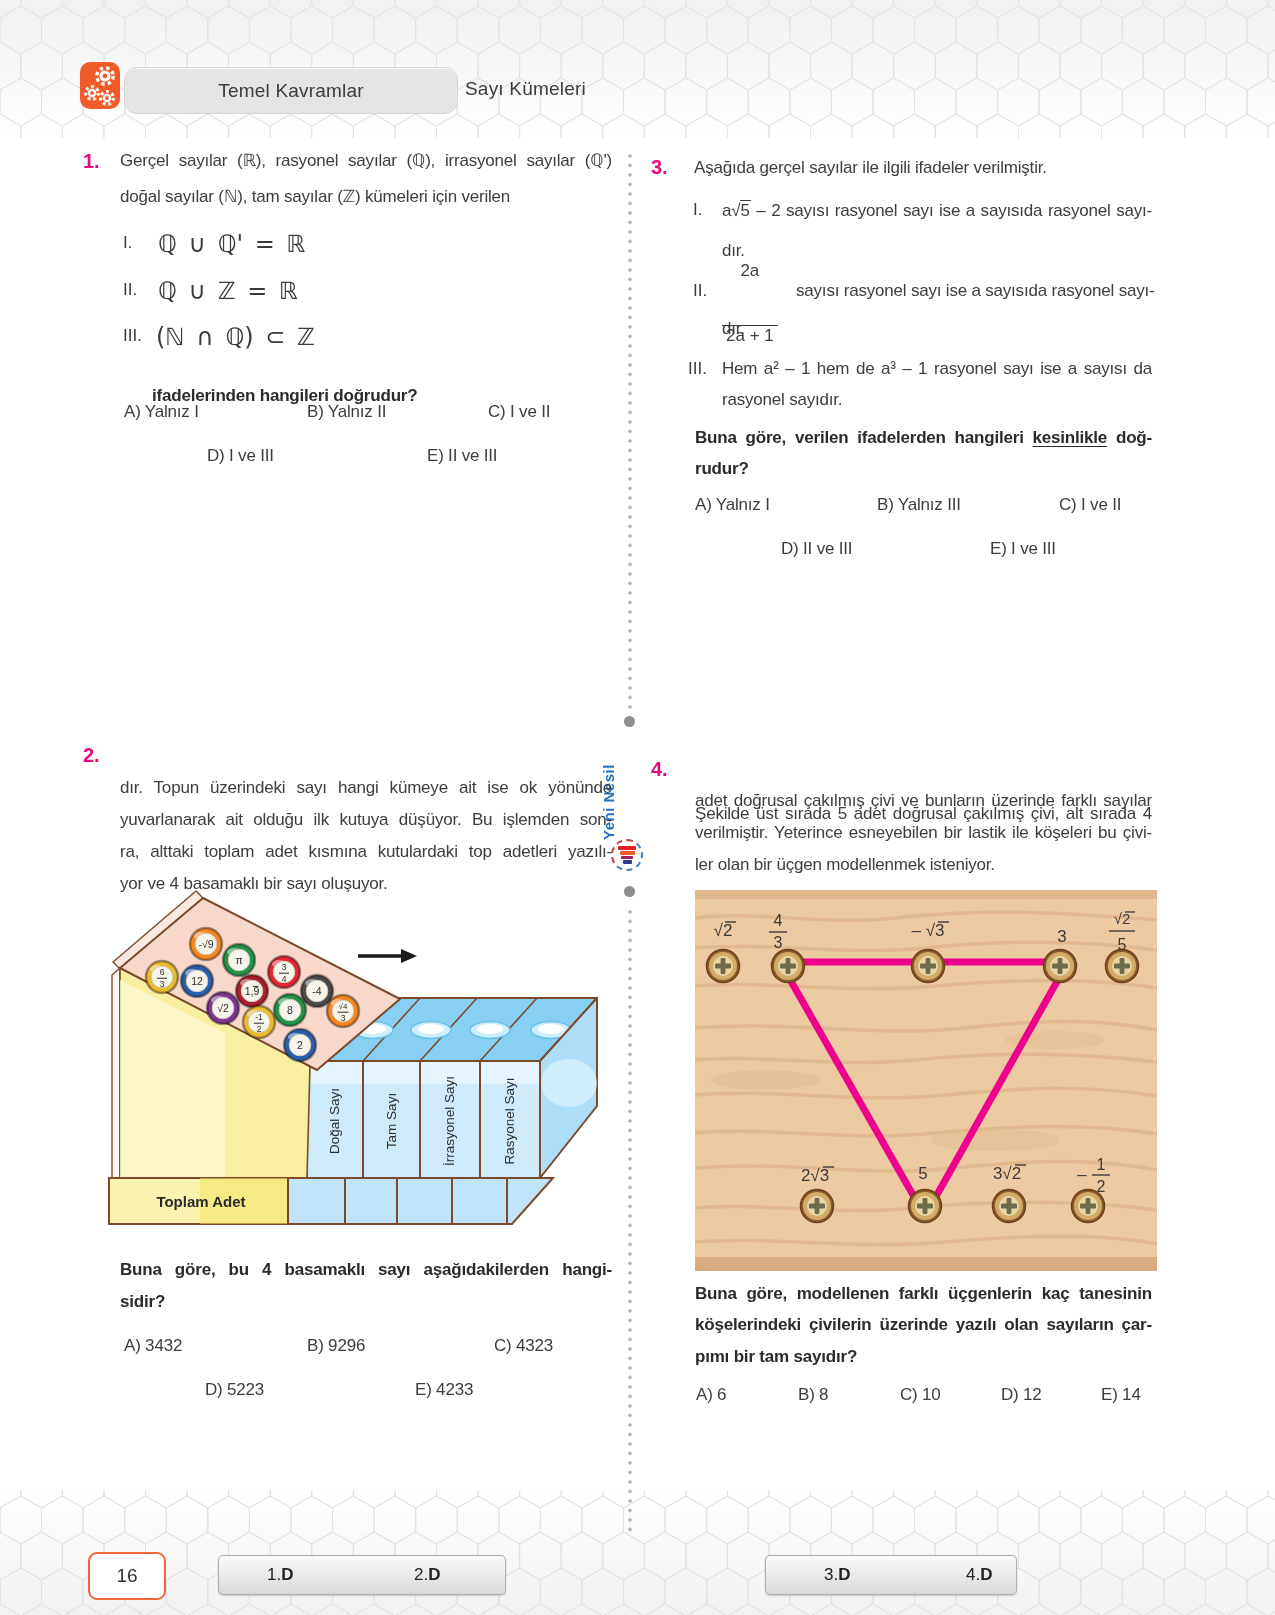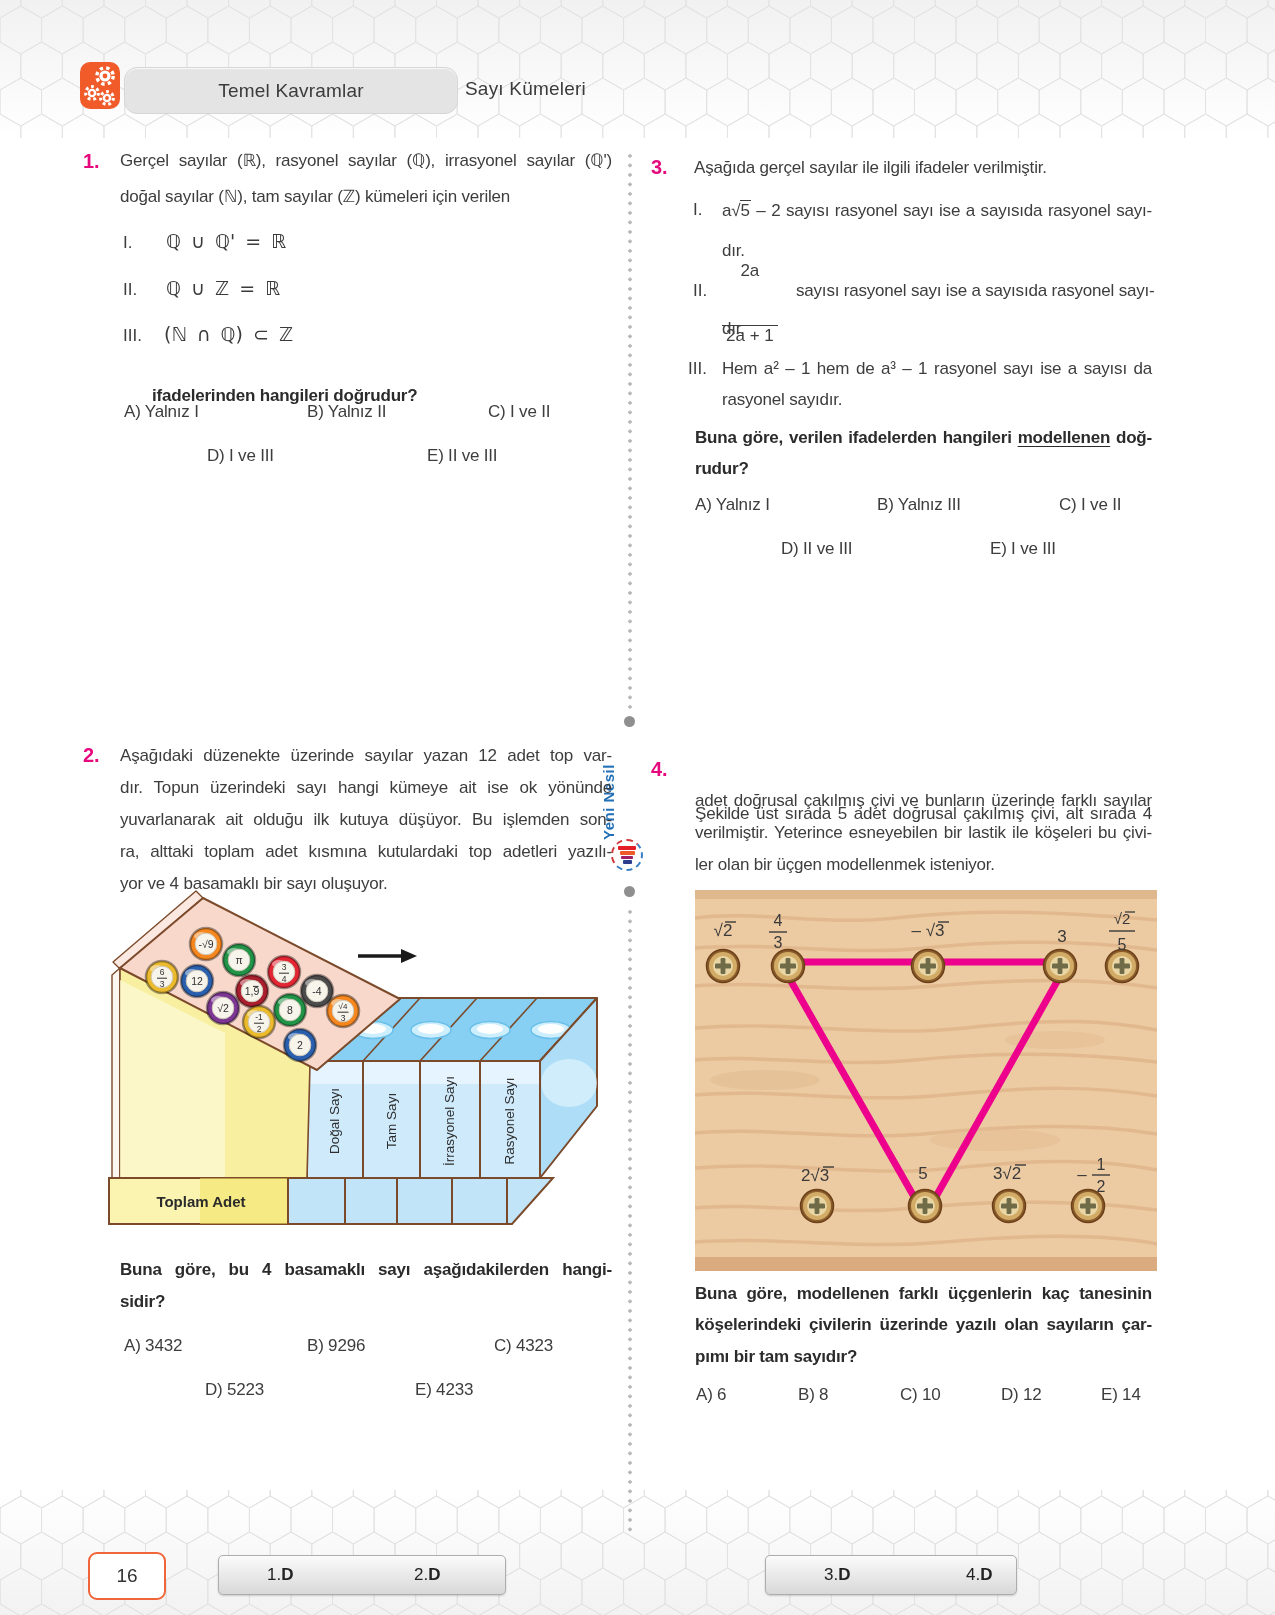--- a/index.html
+++ b/index.html
@@ -6,21 +6,21 @@
   #page{position:relative;width:1275px;height:1615px;background:#ffffff;overflow:hidden;
         font-family:"Liberation Sans","DejaVu Sans",sans-serif;color:#3d3d3d;}
   .abs{position:absolute;}
   .hexband{position:absolute;left:0;width:1275px;}
   .qnum{position:absolute;font-size:20px;font-weight:bold;color:#e6097e;}
   .bt{position:absolute;font-size:17px;letter-spacing:-0.2px;color:#3d3d3d;white-space:nowrap;}
   .jl{text-align:justify;text-align-last:justify;}
   .bold{font-weight:bold;color:#2b2b2b;}
   .opt{position:absolute;font-size:17px;letter-spacing:-0.2px;color:#3d3d3d;white-space:nowrap;}
   .roman{position:absolute;font-size:17px;color:#3d3d3d;}
-  .setexpr{position:absolute;font-size:19px;color:#3a3a3a;font-family:"DejaVu Sans",sans-serif;word-spacing:4px;margin-left:8px;}
+  .setexpr{position:absolute;font-size:24px;color:#3a3a3a;font-family:"DejaVu Sans",sans-serif;word-spacing:4px;}
   .radarg{border-top:1.6px solid #3d3d3d;display:inline-block;line-height:1.05;padding:1px 1px 0 0;}
   .frac{display:inline-flex;flex-direction:column;align-items:center;vertical-align:middle;line-height:1.1;gap:44px;}
   .frac .den{border-top:1.6px solid #3d3d3d;padding:1px 4px 0 4px;}
   .frac .num{padding:0 4px;}
   .u{text-decoration:underline;text-underline-offset:3px;}
   .dots{position:absolute;width:4px;background-image:radial-gradient(circle at 2px 4px,#b7b7b7 1.6px,rgba(0,0,0,0) 1.9px);background-size:4px 9.5px;background-repeat:repeat-y;}
   .bigdot{position:absolute;width:11px;height:11px;border-radius:50%;background:#8f8f8f;}
   .unitbar{position:absolute;left:124px;top:67px;width:332px;height:45px;background:#e4e4e4;border:1px solid #d6d6d6;
            border-radius:13px;box-shadow:inset 0 1px 1px #fafafa;display:flex;align-items:center;justify-content:center;
            font-size:19px;color:#3b3b3b;letter-spacing:0.2px;}
@@ -117,33 +117,32 @@
   </div>
   <div class="bt jl" style="left:796px;top:281px;width:356px;">sayısı rasyonel sayı ise a sayısıda rasyonel sayı-</div>
   <div class="bt" style="left:722px;top:319px;">dır.</div>
 
   <div class="roman" style="left:688px;top:359px;">III.</div>
   <div class="bt jl" style="left:722px;top:359px;width:430px;">Hem a² – 1 hem de a³ – 1 rasyonel sayı ise a sayısı da</div>
   <div class="bt" style="left:722px;top:390px;">rasyonel sayıdır.</div>
 
   <div class="bt bold jl" style="left:695px;top:428px;width:457px;">
     <span>Buna göre, verilen ifadelerden hangileri</span>
-    <span class="u">modellenen</span>
+    <span class="u">kesinlikle</span>
     <span>doğ-</span>
   </div>
   <div class="bt bold" style="left:695px;top:459px;">rudur?</div>
 
   <span class="opt" style="left:695px;top:495px;">A) Yalnız I</span>
   <span class="opt" style="left:877px;top:495px;">B) Yalnız III</span>
   <span class="opt" style="left:1059px;top:495px;">C) I ve II</span>
   <span class="opt" style="left:781px;top:539px;">D) II ve III</span>
   <span class="opt" style="left:990px;top:539px;">E) I ve III</span>
 
   <div class="qnum" style="left:83px;top:744px;">2.</div>
-  <div class="bt jl" style="left:120px;top:746px;width:492px;">Aşağıdaki düzenekte üzerinde sayılar yazan 12 adet top var-</div>
   <div class="bt jl" style="left:120px;top:778px;width:492px;">dır. Topun üzerindeki sayı hangi kümeye ait ise ok yönünde</div>
   <div class="bt jl" style="left:120px;top:842px;width:492px;">ra, alttaki toplam adet kısmına kutulardaki top adetleri yazılı-</div>
   <div class="bt jl" style="left:120px;top:810px;width:492px;">yuvarlanarak ait olduğu ilk kutuya düşüyor. Bu işlemden son-</div>
   <div class="bt" style="left:120px;top:874px;text-align:center;">yor ve 4 basamaklı bir sayı oluşuyor.</div>
 
   <svg class="abs" style="left:105px;top:878px;" width="520" height="350" viewBox="0 0 520 350">
 
     <g>
       <polygon points="202,183 435,183 492,120 259,120" fill="#87d0f3" stroke="#7b4a2b" stroke-width="2" stroke-linejoin="round"></polygon>
       <line x1="258" y1="183" x2="315" y2="120" stroke="#7b4a2b" stroke-width="1.6"></line>

